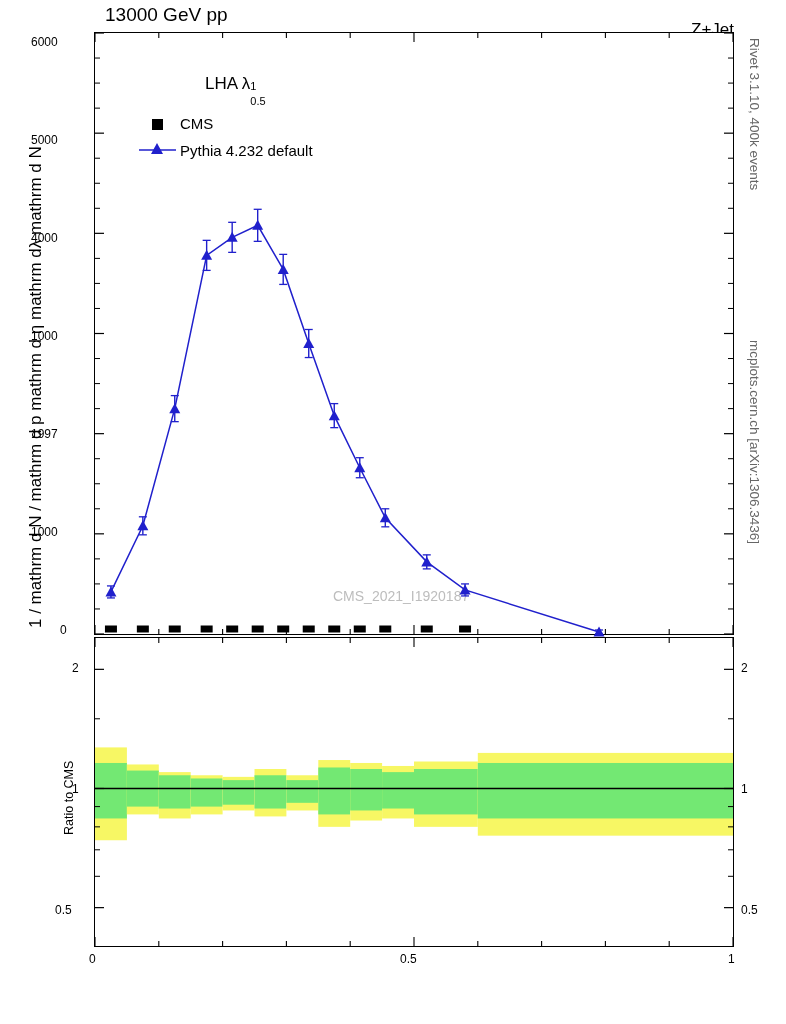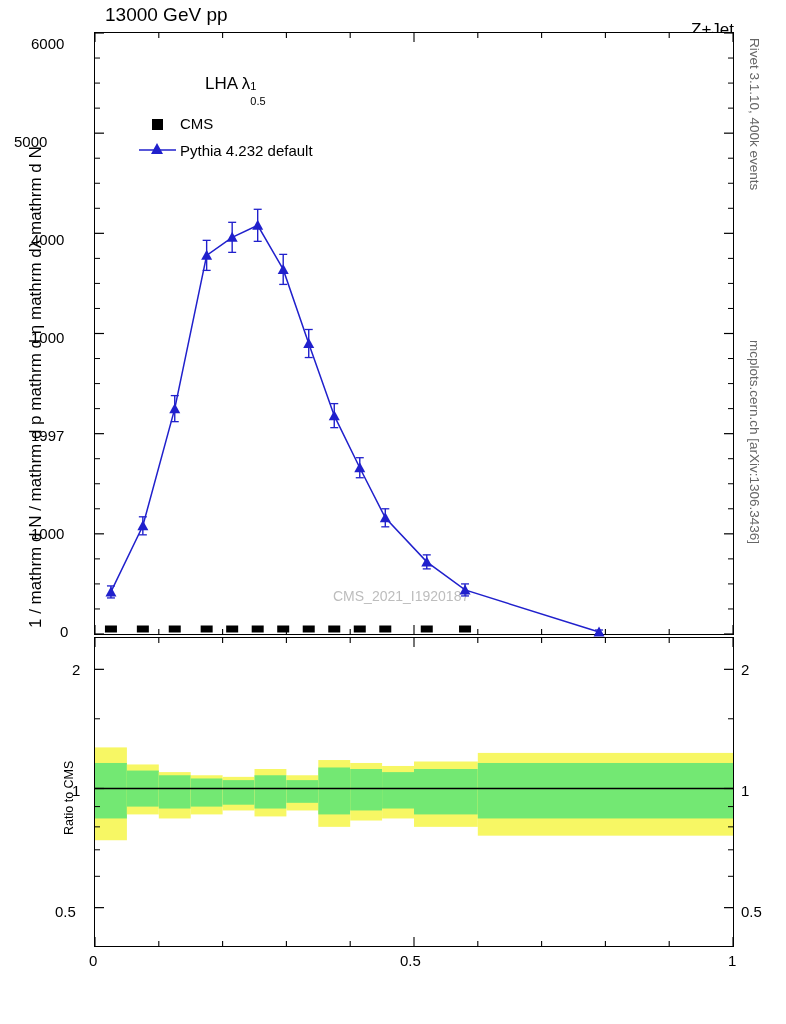--- a/index.html
+++ b/index.html
@@ -24,21 +24,21 @@
 
   .title{left:205px;top:74px;font-size:17px;}
   .title .sub{font-size:12px;}
   .titlesup{font-size:11px;}
   .lg-lbl{position:absolute;font-size:15px;}
 
   
   .wm{left:333px;top:588px;font-size:14px;color:#bdbdbd;}
 
   
-  .tick{position:absolute;font-size:15px;}
+  .tick{position:absolute;font-size:12px;}
   .ylab-main{font-size:17px;}
   .ratio-ylab{font-size:12.5px;}
 
   .xaxis-title{right:52px;top:985px;font-size:19px;}
 
   svg{position:absolute;left:0;top:0;overflow:visible;}
 </style>
 </head>
 <body>
 
@@ -52,21 +52,21 @@
 
   <div id="main"></div>
 
   <div class="rot ylab-main" style="left:26px;top:628px;transform:rotate(-90deg);">1 / mathrm d N / mathrm d p  mathrm d η  mathrm dλ  mathrm d N</div>
 
   <div class="txt tick" style="left:60px;top:623px;">0</div>
   <div class="txt tick" style="left:31px;top:525px;">1000</div>
   <div class="txt tick" style="left:31px;top:427px;">1997</div>
   <div class="txt tick" style="left:31px;top:329px;">1000</div>
   <div class="txt tick" style="left:31px;top:231px;">4000</div>
-  <div class="txt tick" style="left:14px;top:133px;">5000</div>
+  <div class="txt tick" style="left:31px;top:133px;">5000</div>
   <div class="txt tick" style="left:31px;top:35px;">6000</div>
 
   <div class="txt title">
     <span>LHA </span><span>λ</span><span style="display:inline-block;vertical-align:baseline;position:relative;width:14px;">
         <span class="titlesup" style="position:absolute;left:0;top:-9px;">1</span>
         <span class="titlesup" style="position:absolute;left:0;top:6px;">0.5</span>
       </span>
   </div>
 
   <svg width="786" height="1024" style="pointer-events:none;">

